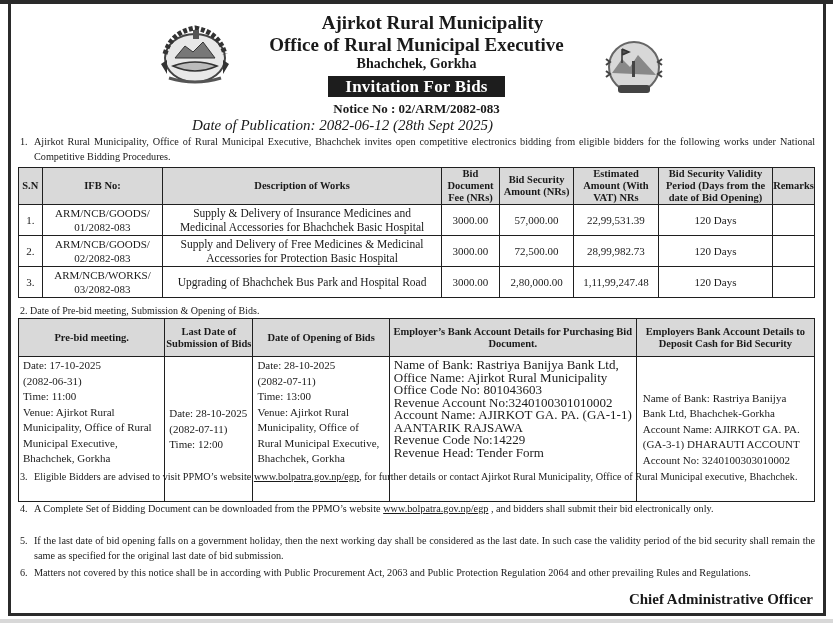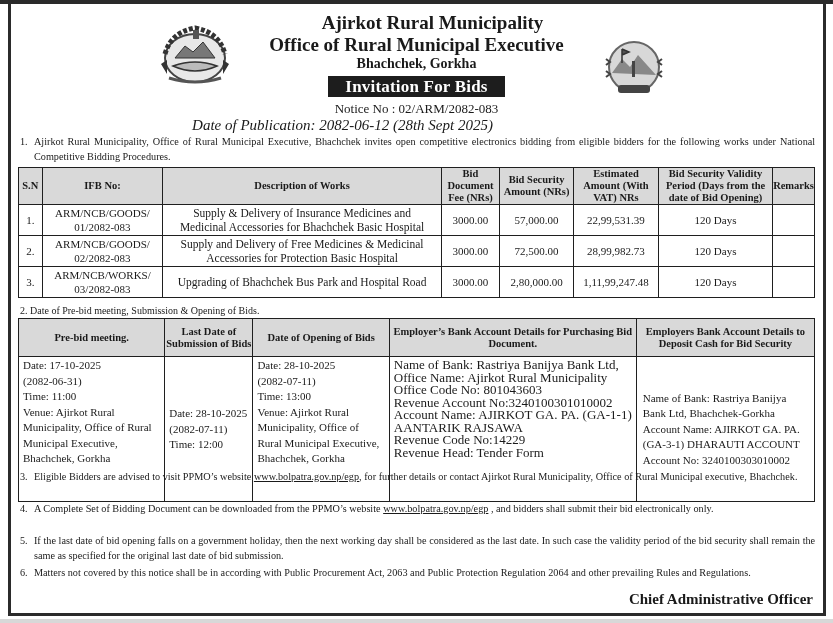--- a/index.html
+++ b/index.html
@@ -16,21 +16,21 @@
   .logo-left { position: absolute; left: 157px; top: 14px; width: 76px; height: 64px; }
   .logo-right { position: absolute; left: 604px; top: 25px; width: 60px; height: 70px; }
   .h1 { position: absolute; left: 16px; width: 833px; top: 2px; font-size: 19px; font-weight: bold; }
   .h2 { position: absolute; left: 0; width: 833px; top: 24px; font-size: 19px; font-weight: bold; text-align: center; }
   .h3 { position: absolute; left: 0; width: 833px; top: 46px; font-size: 14px; font-weight: bold; }
   .badge-wrap { position: absolute; left: 0; width: 833px; top: 66px; text-align: center; }
   .badge {
     display: inline-block; background: #1d1d1d; color: #fff; font-size: 17px; font-weight: bold;
     padding: 0 17px; height: 21px; line-height: 21px; border-radius: 0; letter-spacing: 0.2px;
   }
-  .notice { position: absolute; left: 0; width: 833px; top: 91px; font-size: 13px; font-weight: normal; }
+  .notice { position: absolute; left: 0; width: 833px; top: 91px; font-size: 13px; font-weight: bold; }
   .pubdate { position: absolute; left: 0; width: 685px; top: 107px; font-size: 15px; font-weight: normal; font-style: italic; }
 
   .para { position: absolute; left: 20px; width: 795px; font-size: 11px; line-height: 15px; text-align: justify; font-family: "Liberation Serif", serif; }
   .para .num { position: absolute; left: 0; top: 0; }
   .para .txt { display: block; padding-left: 15px; }
   .cond { transform: scaleX(0.93); transform-origin: left top; width: 855px; }
 
   table { border-collapse: collapse; position: absolute; font-family: "Liberation Serif", serif; }
   td, th { border: 1px solid #1f1f1f; font-size: 11px; }
   th { background: #d9d9d9; font-weight: bold; line-height: 12px; }

